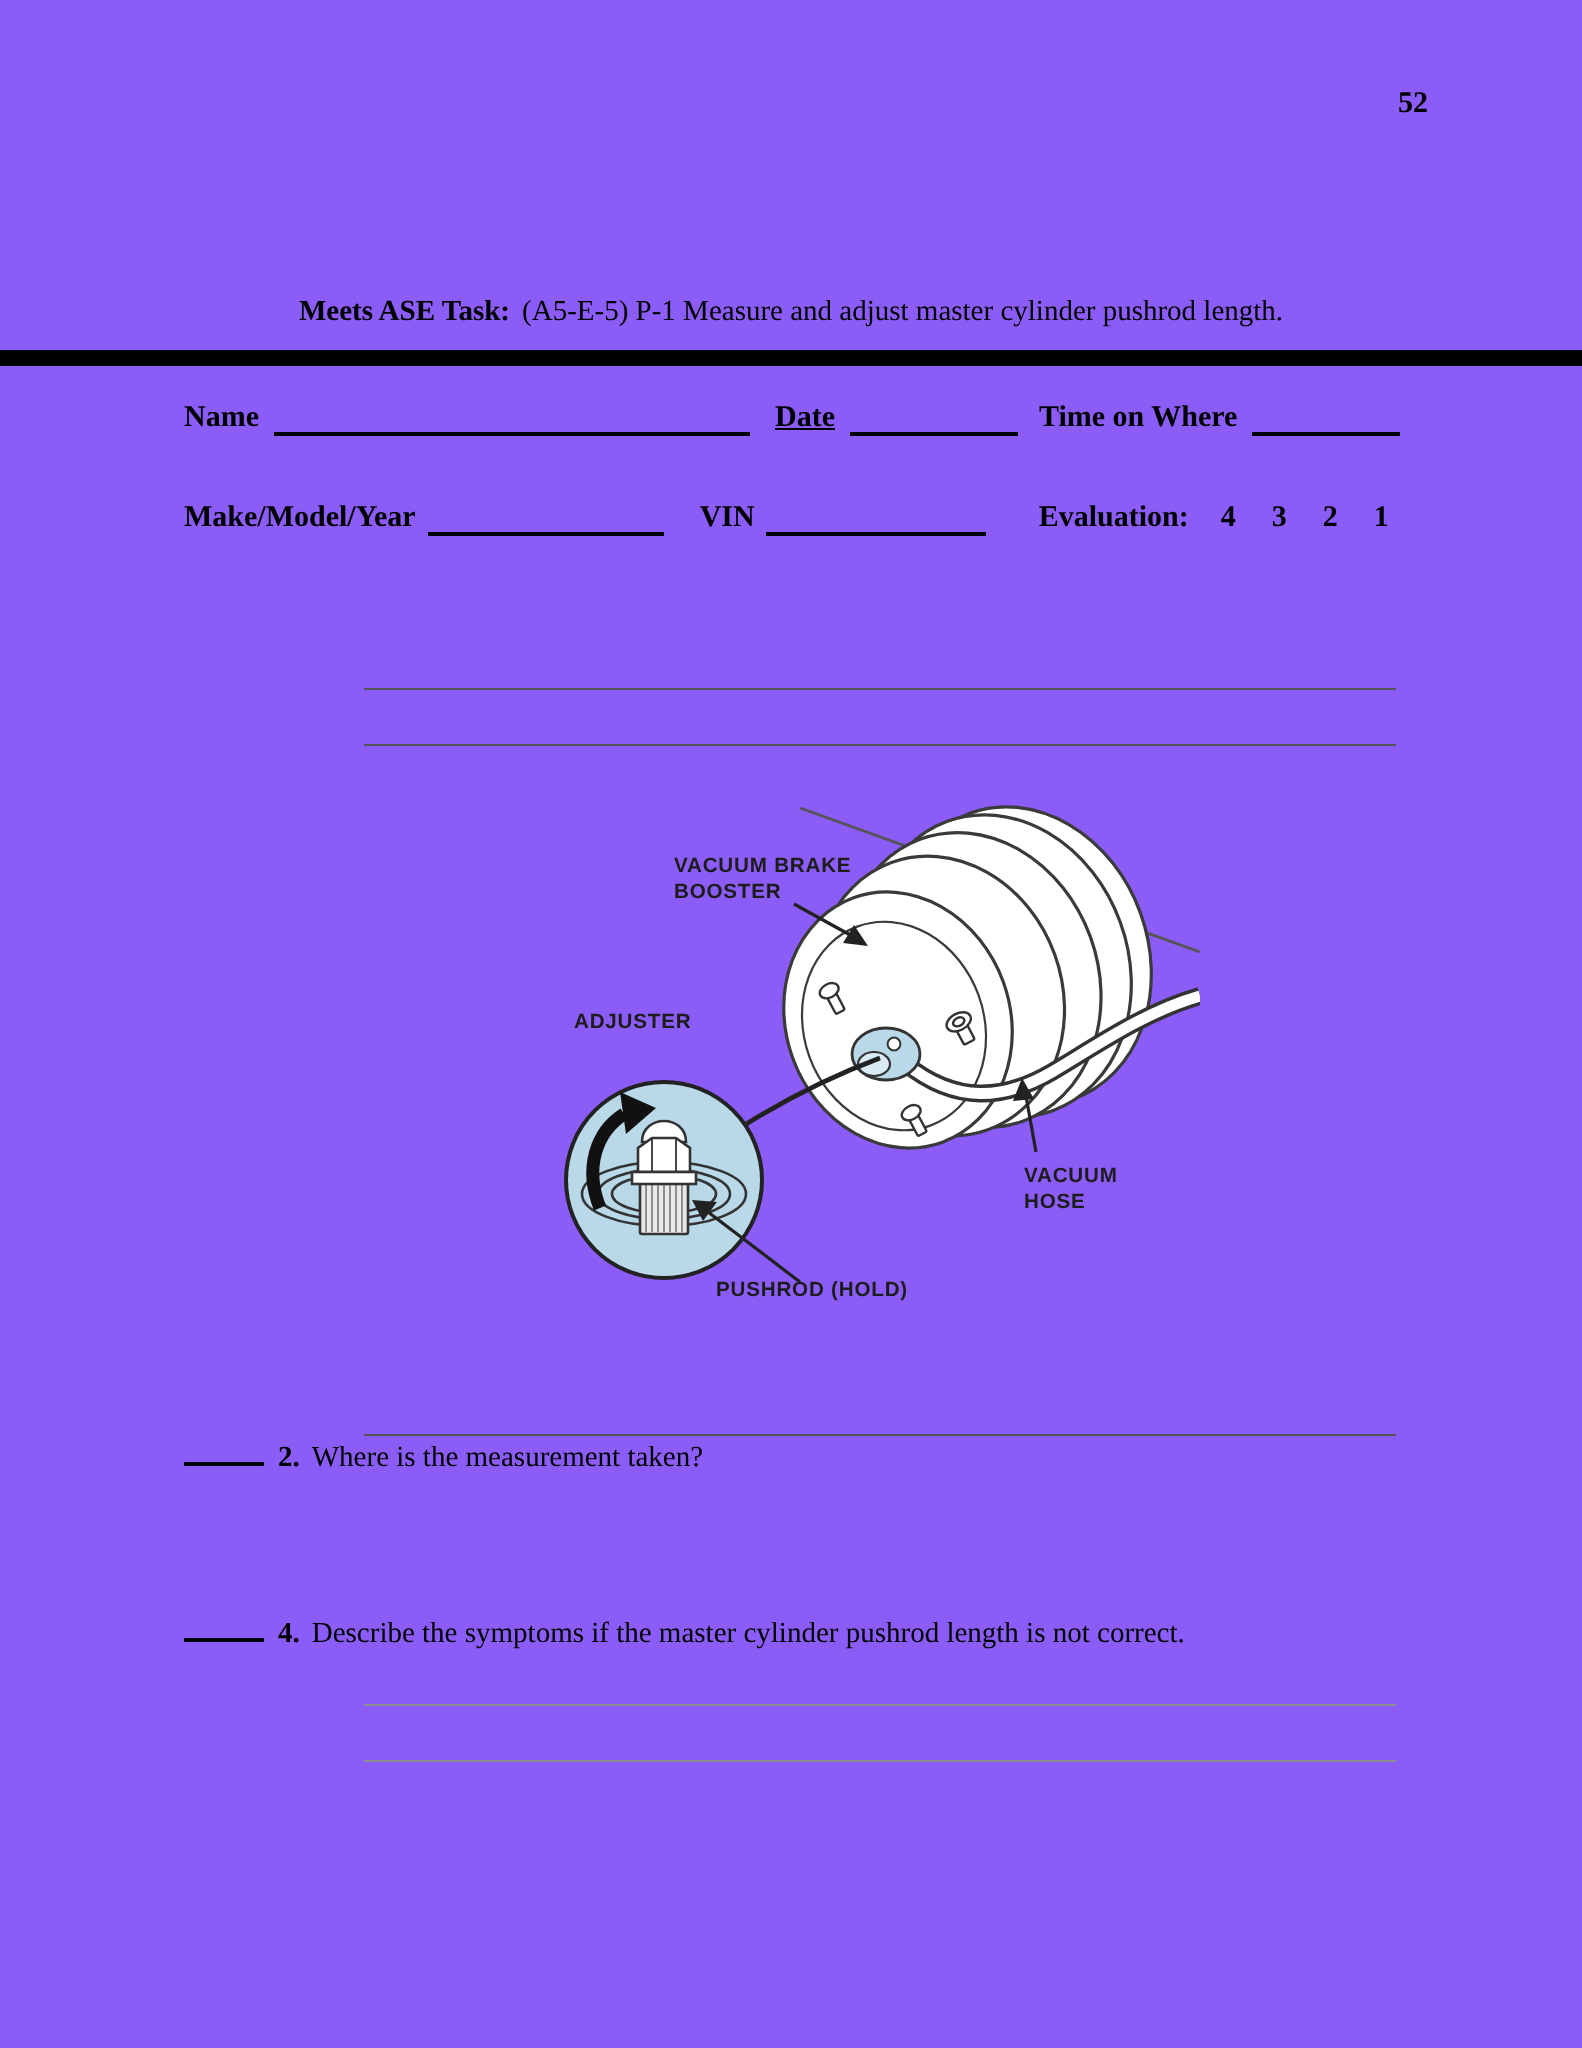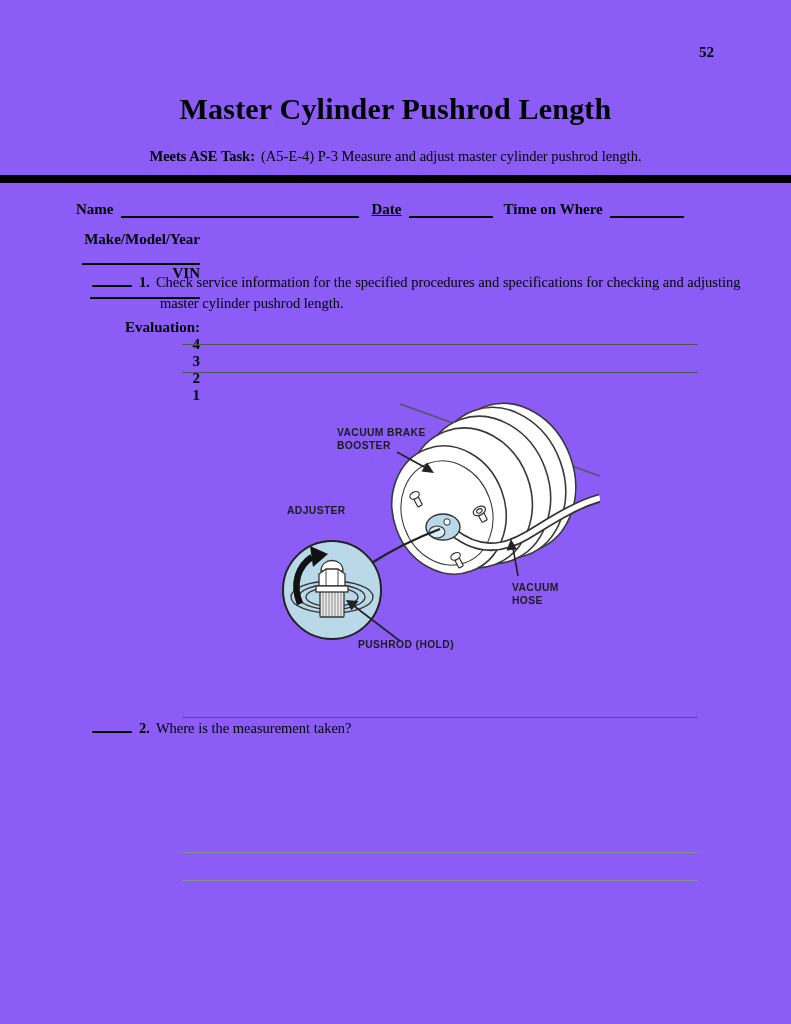--- a/index.html
+++ b/index.html
@@ -8,21 +8,21 @@
     font-family:"Liberation Serif",serif;color:#000;overflow:hidden;
     margin:0 auto;
   }
   .page-number{position:absolute;top:44px;left:699px;font-size:15px;font-weight:bold;}
   .doc-title{position:absolute;top:92px;left:0;width:100%;text-align:center;
     font-size:30px;font-weight:bold;letter-spacing:.2px;}
   .doc-subtitle{position:absolute;top:148px;left:0;width:100%;text-align:center;font-size:14.5px;}
   .doc-subtitle b{margin-right:6px;}
   .divider{position:absolute;top:175px;left:0;width:791px;height:8px;background:#000;}
 
-  .form-row{position:absolute;left:76px;display:flex;align-items:flex-end;
+  .form-row{position:absolute;left:92px;display:flex;align-items:flex-end;
     font-size:15px;font-weight:bold;white-space:nowrap;}
   .blank{display:inline-block;border-bottom:2px solid #000;height:15px;}
 
   .q{position:absolute;left:92px;width:620px;font-size:14.5px;line-height:21px;
     padding-left:68px;text-indent:-68px;}
   .q .check-blank{display:inline-block;width:40px;border-bottom:2px solid #000;height:13px;
     margin-right:7px;}
   .q b{margin-right:6px;}
   .inline-blank{display:inline-block;width:146px;border-bottom:1.6px solid #333;height:13px;
     margin-left:4px;}
@@ -33,50 +33,46 @@
   .diagram text{font-family:"Liberation Sans",sans-serif;font-weight:bold;
     font-size:10.3px;fill:#1c1c1c;letter-spacing:.4px;}
 </style>
 </head>
 <body>
 
 <div class="page">
 
   <div class="page-number">52</div>
 
-  <div class="doc-title">Master Cylinder Pushrod Length</div>
 
-  <div class="doc-subtitle"><b>Meets ASE Task:</b><span>(A5-E-4) P-3  Measure and adjust master cylinder pushrod length.</span></div>
+  <div class="doc-subtitle"><b>Meets ASE Task:</b><span>(A5-E-5) P-1  Measure and adjust master cylinder pushrod length.</span></div>
 
   <div class="divider"></div>
 
   <div class="form-row" style="top:201px;">
     <span>Name</span>
     <span class="blank" style="width:238px;margin-left:7px;"></span>
     <span style="margin-left:13px;text-decoration:underline;">Date</span>
     <span class="blank" style="width:84px;margin-left:7px;"></span>
     <span style="margin-left:11px;">Time on Where</span>
     <span class="blank" style="width:74px;margin-left:7px;"></span>
   </div>
 
-  <div class="form-row" style="top:231px;flex-direction:column;">
+  <div class="form-row" style="top:231px;">
     <span>Make/Model/Year</span>
     <span class="blank" style="width:118px;margin-left:6px;"></span>
-    <span style="margin-left:36px;">VIN</span>
+    <span style="margin-left:18px;">VIN</span>
     <span class="blank" style="width:110px;margin-left:6px;"></span>
     <span style="margin-left:26px;margin-top:20px;">Evaluation:</span>
     <span style="margin-left:16px;">4</span>
     <span style="margin-left:18px;">3</span>
     <span style="margin-left:18px;">2</span>
     <span style="margin-left:18px;">1</span>
   </div>
 
-  <div class="q" style="top:272px;">
-    <span class="check-blank"></span><b>1.</b><span>Check service information for the specified procedures and specifications for checking and adjusting master cylinder pushrod length.</span>
-  </div>
   <div class="ansline" style="top:344px;"></div>
   <div class="ansline" style="top:372px;"></div>
 
   <svg class="diagram" viewBox="0 0 350 270">
 
     <line x1="150" y1="6" x2="350" y2="78" stroke="#555" stroke-width="1.4"></line>
 
     <g stroke="#3a3a3a" stroke-width="1.6" fill="#ffffff">
       <ellipse cx="261" cy="80" rx="63" ry="76" transform="rotate(-20 261 80)"></ellipse>
       <ellipse cx="250" cy="85" rx="64" ry="77" transform="rotate(-20 250 85)"></ellipse>
@@ -159,16 +155,19 @@
     <text x="262" y="206">HOSE</text>
     <text x="108" y="250">PUSHROD (HOLD)</text>
   </svg>
 
   <div class="q" style="top:676px;margin-top:42px;">
     <span class="check-blank"></span><b>2.</b><span>Where is the measurement taken?</span>
   </div>
   <div class="ansline" style="top:717px;"></div>
 
 
+  <div class="q" style="top:806px;">
+    <span class="check-blank"></span><b>4.</b><span>Describe the symptoms if the master cylinder pushrod length is not correct.</span>
+  </div>
   <div class="ansline light" style="top:852px;"></div>
   <div class="ansline light" style="top:880px;"></div>
 
 </div>
 
 </body></html>

